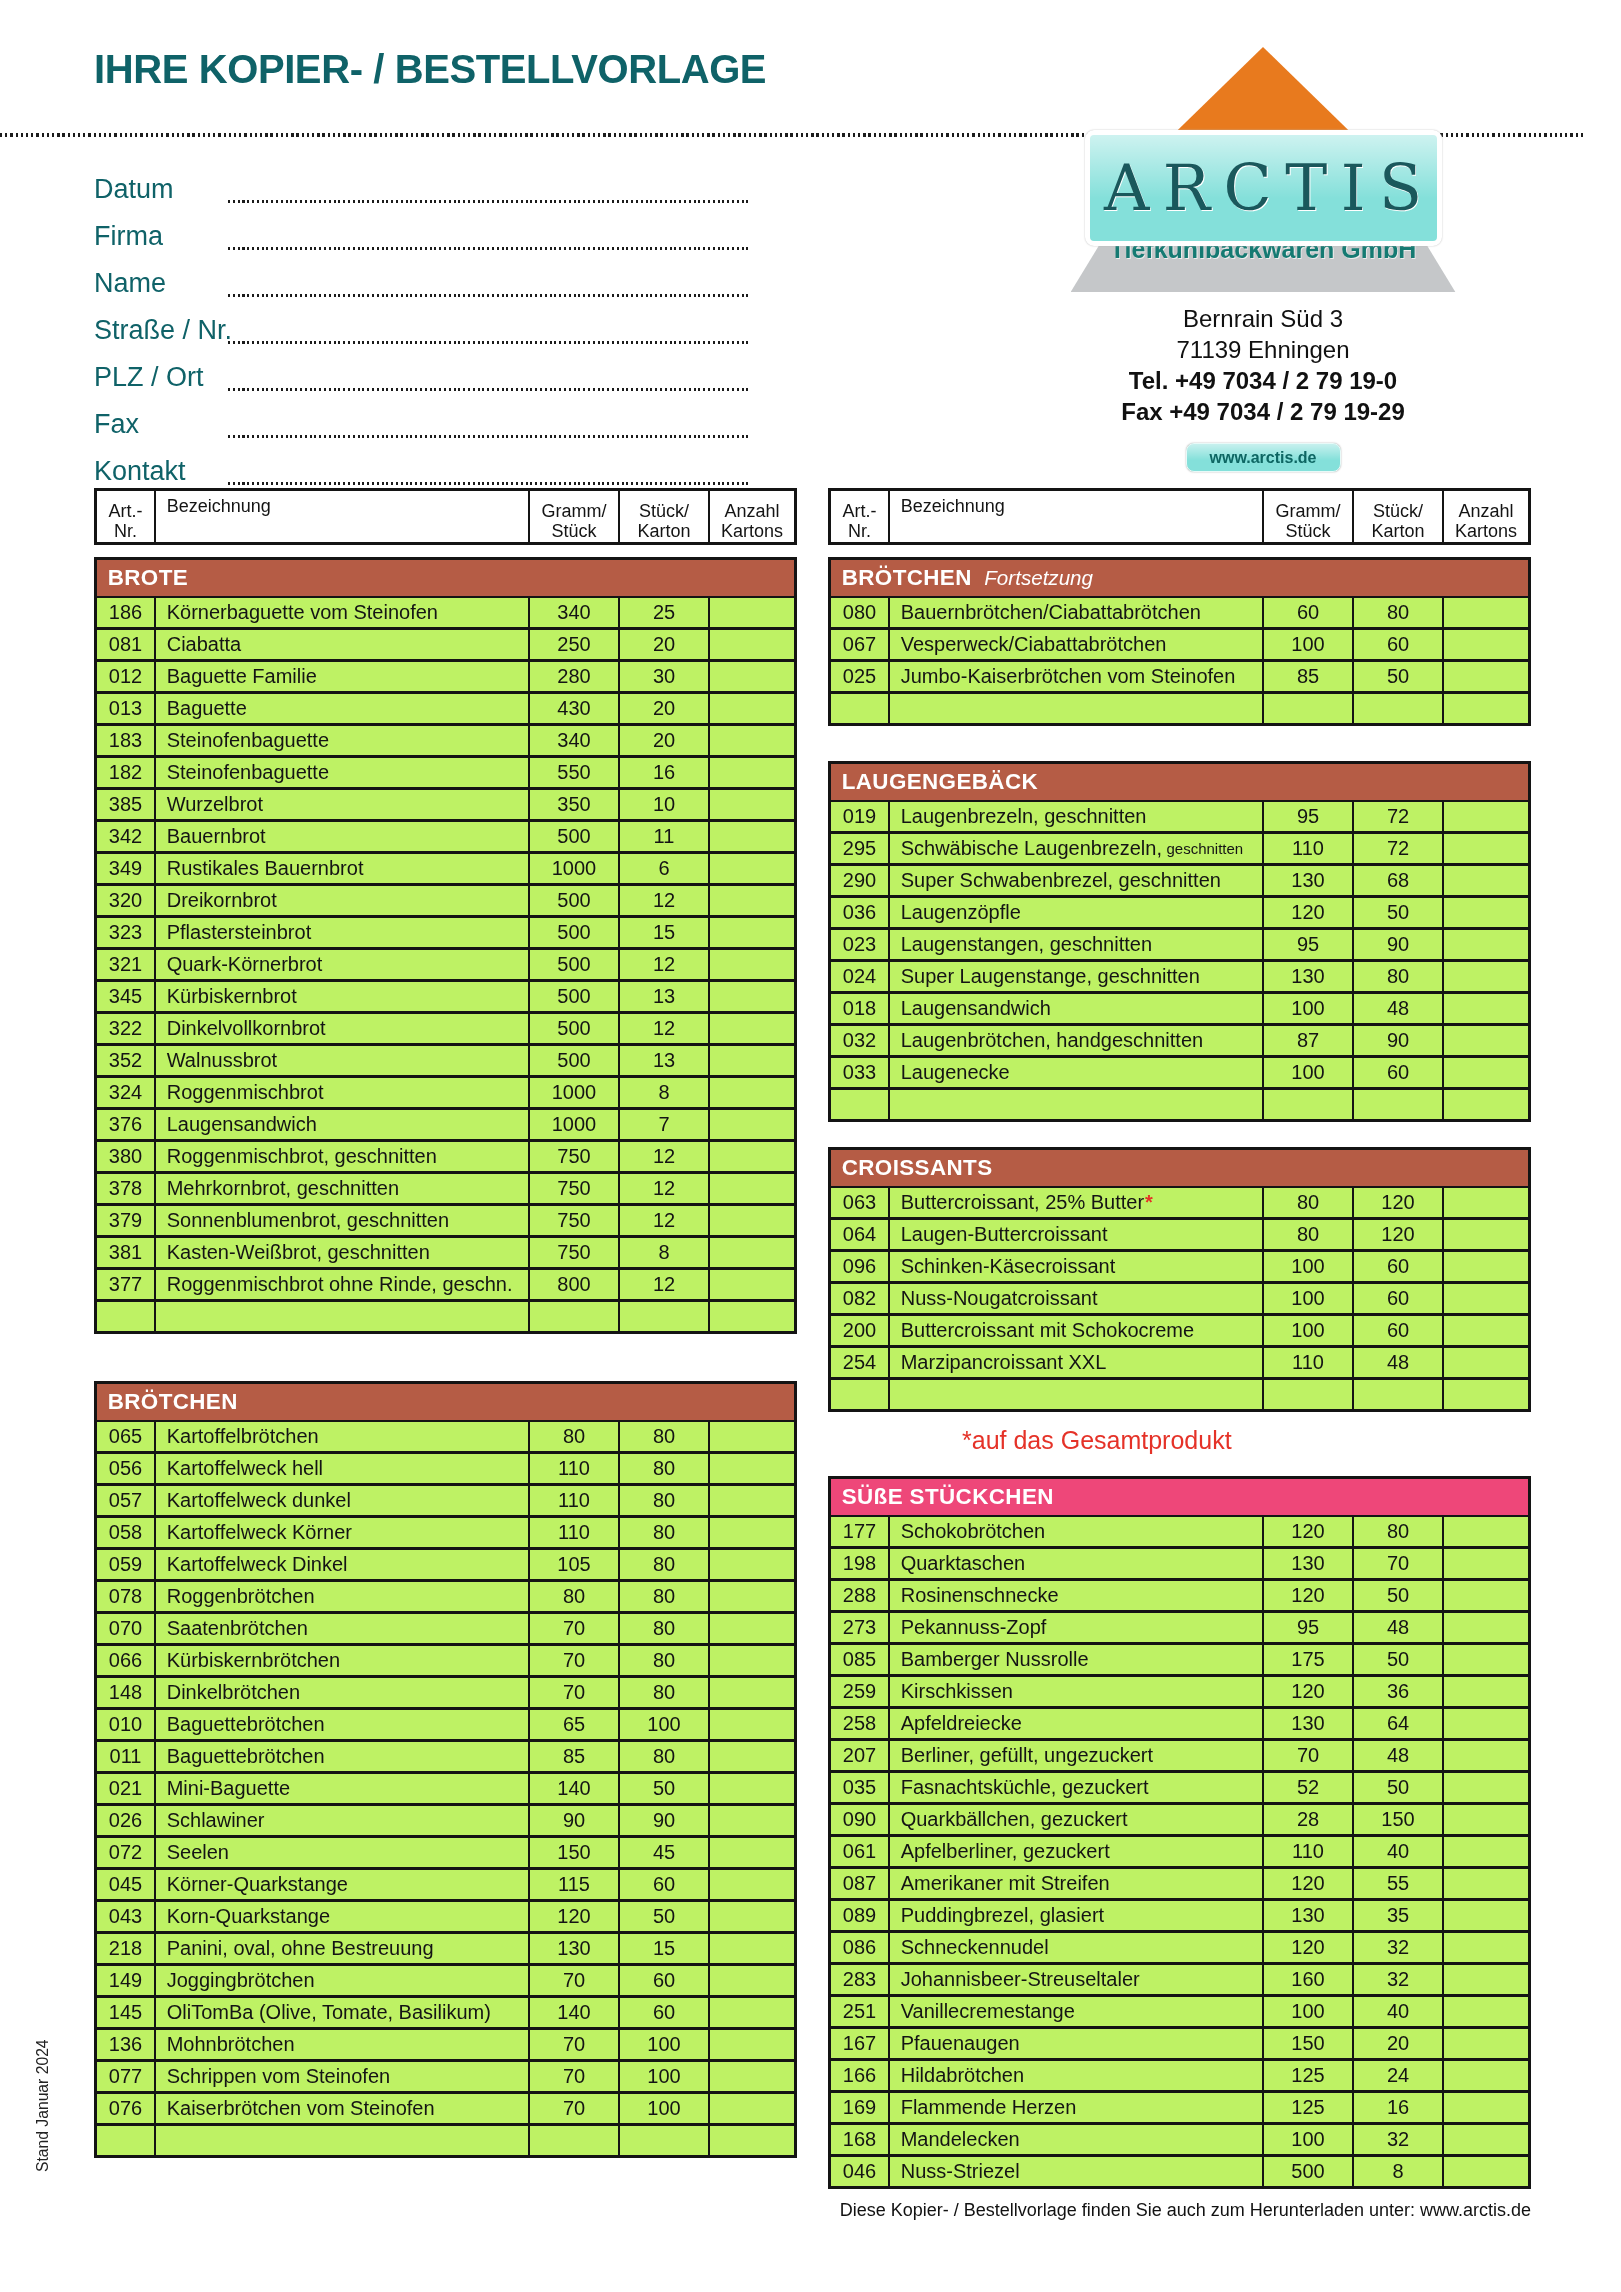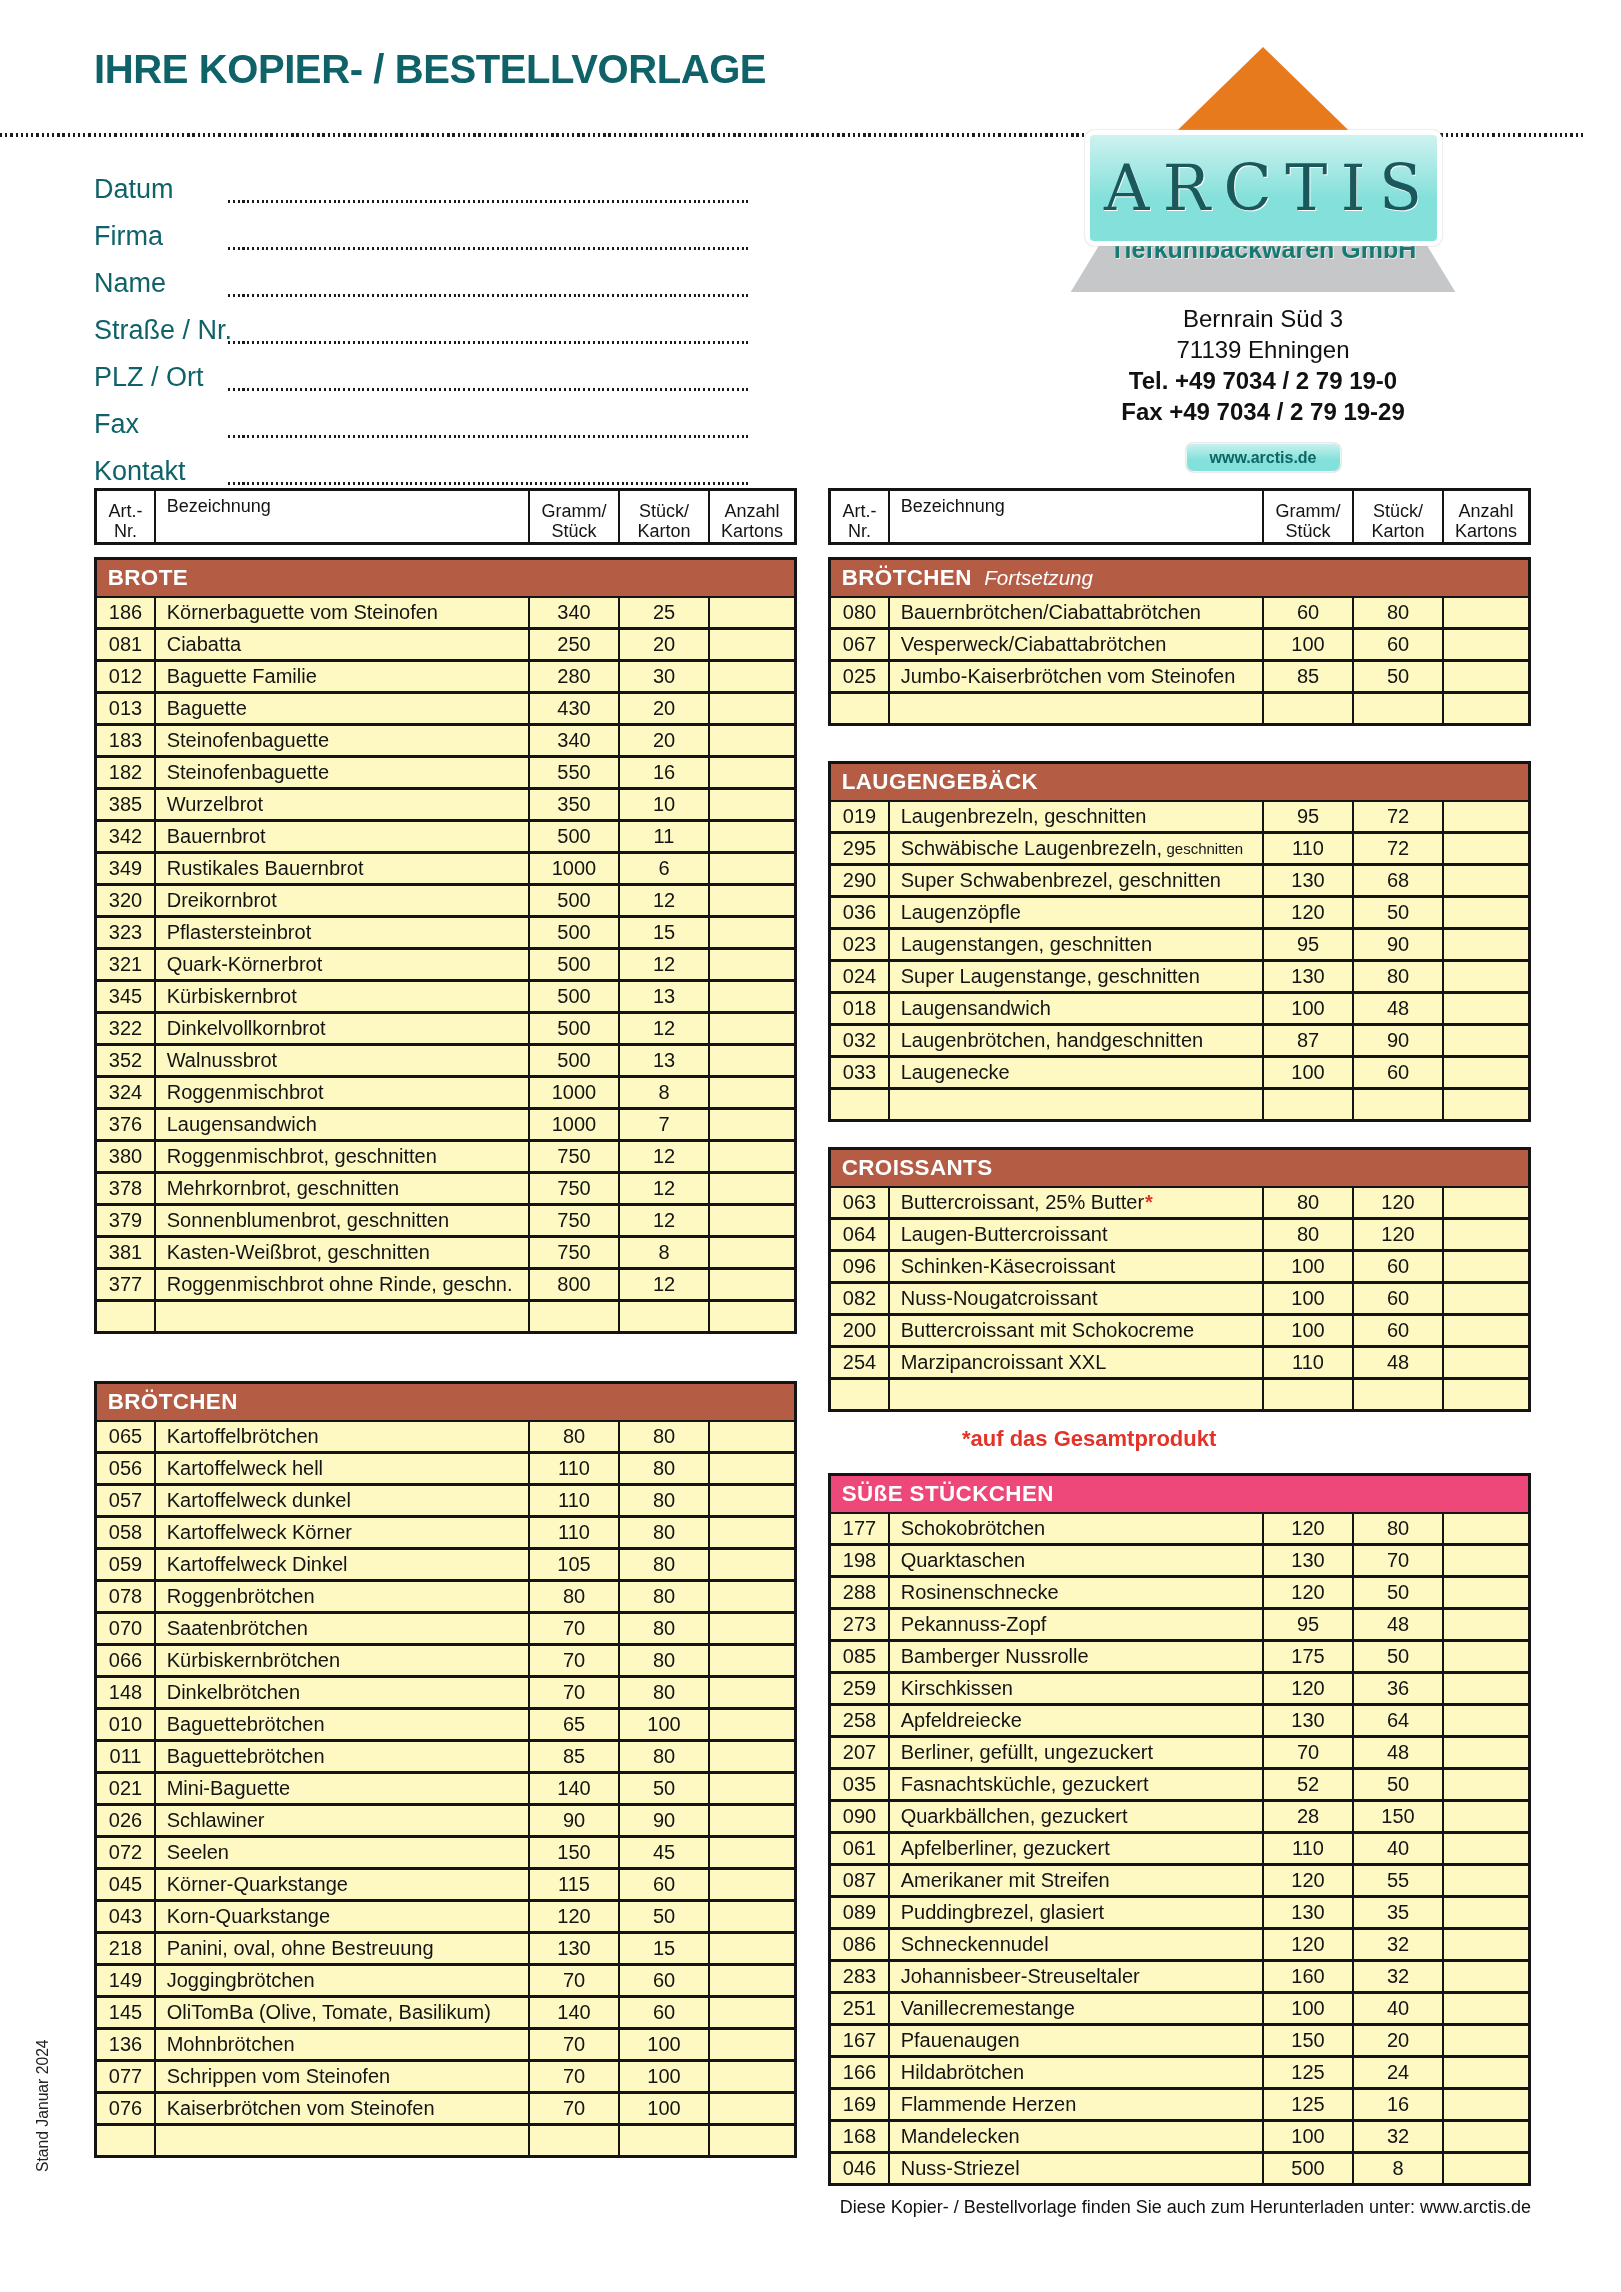--- a/index.html
+++ b/index.html
@@ -54,41 +54,41 @@
   .hc{display:flex;flex-direction:column;justify-content:flex-end;align-items:center;
         font-size:18px;line-height:20.6px;box-sizing:border-box;}
   .hc+.hc{border-left:2.7px solid var(--ink);}
   .hc.hname{align-items:flex-start;justify-content:flex-start;padding:5.4px 0 0 10.7px;}
   .w-nr{width:57px;}
   .w-name{flex:1;min-width:0;}
   .w-g{width:90px;}
   .w-k{width:90px;}
   .w-a{width:86px;}
 
-  .tbl{border:3.6px solid var(--ink);background:#fef9c3;box-sizing:content-box;}
+  .tbl{border:3.6px solid var(--ink);background:#bef264;box-sizing:content-box;}
   .mb-lg{margin-bottom:47px;}
   .mb-md{margin-bottom:35px;}
   .mb-sm{margin-bottom:25px;}
   .band{height:38px;display:flex;align-items:center;padding-left:10.7px;color:#fff;
         font-size:22.4px;font-weight:bold;letter-spacing:0.4px;border-bottom:2.7px solid var(--ink);
         box-sizing:border-box;}
   .band.brick{background:var(--brick);}
   .band.pink{background:var(--pink);}
   .band .suffix{font-weight:normal;font-style:italic;font-size:20.6px;margin-left:12.5px;letter-spacing:0;}
 
   .trow{display:flex;height:29px;}
   .trow+.trow{border-top:3.1px solid var(--ink);}
   .c{display:flex;align-items:center;justify-content:center;font-size:20px;box-sizing:border-box;
      white-space:nowrap;overflow:hidden;}
   .c+.c{border-left:2.7px solid var(--ink);}
   .c.name{justify-content:flex-start;padding-left:10.7px;}
   .c .small{font-size:15px;margin-left:4.5px;}
   .c .star{color:var(--red);font-weight:bold;margin-left:0.9px;}
 
-  .red-note{margin:14.3px 0 21.5px 134px;color:var(--red);font-size:22px;font-weight:bold;}
+  .red-note{margin:14.3px 0 21.5px 134px;color:var(--red);font-size:25px;font-weight:normal;}
   .footer{margin-top:10.7px;text-align:right;font-size:18px;color:#111;}
 
   .stand{position:absolute;left:34px;top:2172px;transform:rotate(-90deg);
         transform-origin:0 0;font-size:15.7px;color:#222;white-space:nowrap;}
 </style>
 </head>
 <body>
 
 <div class="page">
 

